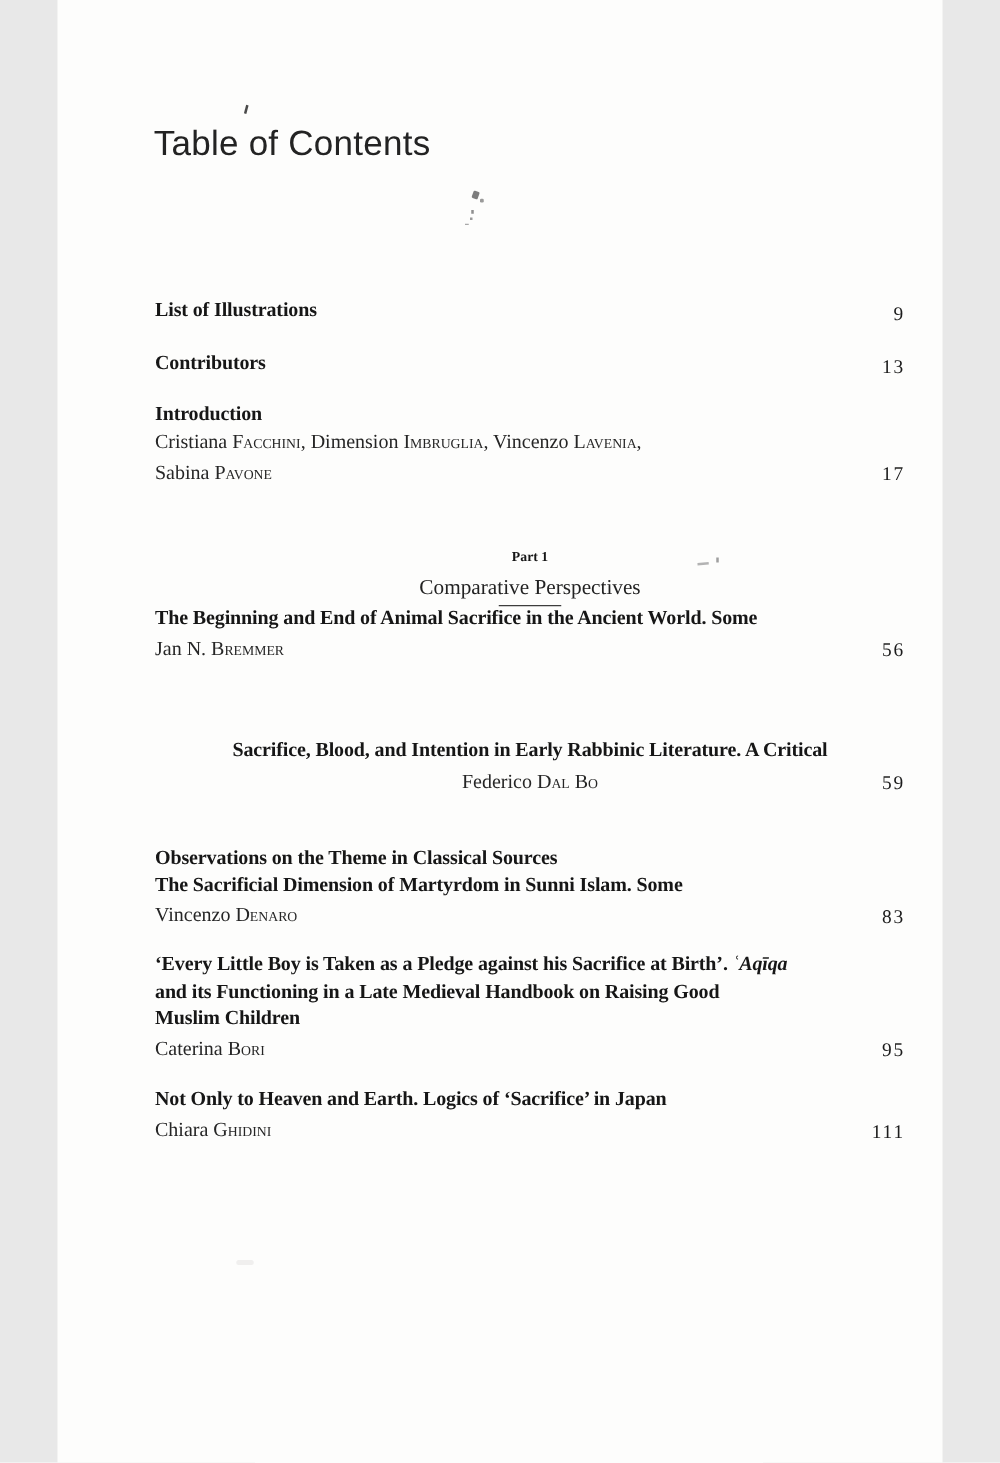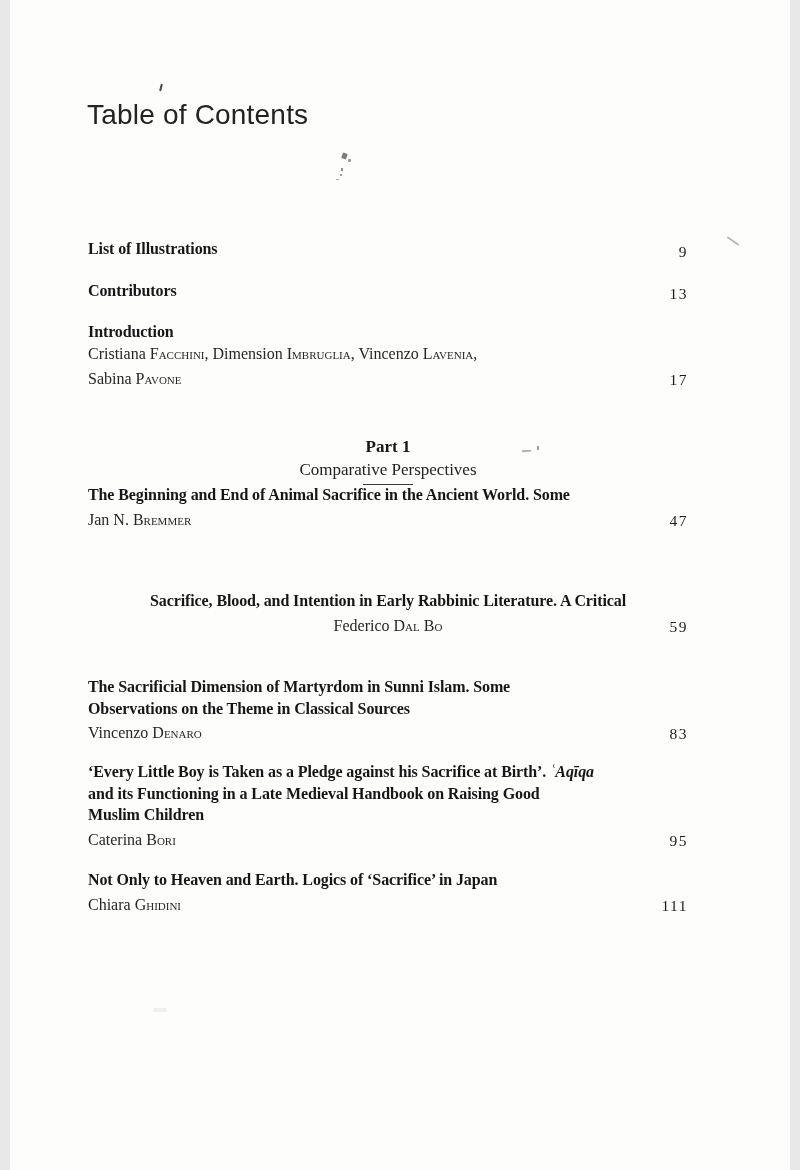--- a/index.html
+++ b/index.html
@@ -1,19 +1,19 @@
 <!DOCTYPE html>
 <html><head>
 <meta charset="utf-8">
 <style>
   html, body { margin: 0; padding: 0; }
   body { background: #e8e8e8; }
   .page {
     position: relative;
-    width: 780px;
+    width: 708px;
     height: 1170px;
     margin: 0 auto;
     background: #fdfdfc;
     overflow: hidden;
     font-family: "Liberation Serif", serif;
     color: #1f1f1f;
   }
   .doc-title {
     position: absolute;
     left: 77px;
@@ -64,21 +64,21 @@
     bottom: 0;
     transform: translateY(1px);
   }
   .part-head {
     position: absolute;
     left: 78px;
     top: 435px;
     width: 600px;
     text-align: center;
   }
-  .part-head .heading { font-weight: 700; font-size: 17px; line-height: 23px; color: #161616; }
+  .part-head .heading { font-weight: 700; font-size: 11px; line-height: 23px; color: #161616; }
   .part-head .subheading { font-size: 17px; line-height: 23px; color: #222; }
   .part-rule {
     width: 50px;
     height: 0;
     border-top: 1.6px solid #3d3d3d;
     margin: 3px auto 0 auto;
   }
   .speck { position: absolute; }
 </style>
 </head>
@@ -117,31 +117,31 @@
   </div>
 
   <div class="part-head">
     <div class="heading">Part 1</div>
     <div class="subheading">Comparative Perspectives</div>
     <div class="part-rule"></div>
   </div>
 
   <div class="block" style="top:484px;">
     <div class="t-line"><span class="bold">The Beginning and End of Animal Sacrifice in the Ancient World. Some</span></div>
-    <div class="a-line"><span>Jan N. </span><span class="sc">Bremmer</span><span class="pagenum">47</span></div>
+    <div class="a-line"><span>Jan N. </span><span class="sc">Bremmer</span><span class="pagenum">56</span></div>
   </div>
 
   <div class="block" style="top:590px;text-align:center;">
     <div class="t-line"><span class="bold">Sacrifice, Blood, and Intention in Early Rabbinic Literature. A Critical</span></div>
     <div class="a-line"><span>Federico </span><span class="sc">Dal Bo</span><span class="pagenum">59</span></div>
   </div>
 
   <div class="block" style="top:676px;">
+    <div class="t-line"><span class="bold">Observations on the Theme in Classical Sources</span></div>
     <div class="t-line"><span class="bold">The Sacrificial Dimension of Martyrdom in Sunni Islam. Some</span></div>
-    <div class="t-line"><span class="bold">Observations on the Theme in Classical Sources</span></div>
     <div class="a-line"><span>Vincenzo </span><span class="sc">Denaro</span><span class="pagenum">83</span></div>
   </div>
 
   <div class="block" style="top:761px;">
     <div class="t-line"><span class="bold">‘Every Little Boy is Taken as a Pledge against his Sacrifice at Birth’. </span><span class="bold it">ʿAqīqa</span></div>
     <div class="t-line"><span class="bold">and its Functioning in a Late Medieval Handbook on Raising Good</span></div>
     <div class="t-line"><span class="bold">Muslim Children</span></div>
     <div class="a-line"><span>Caterina </span><span class="sc">Bori</span><span class="pagenum">95</span></div>
   </div>
 

